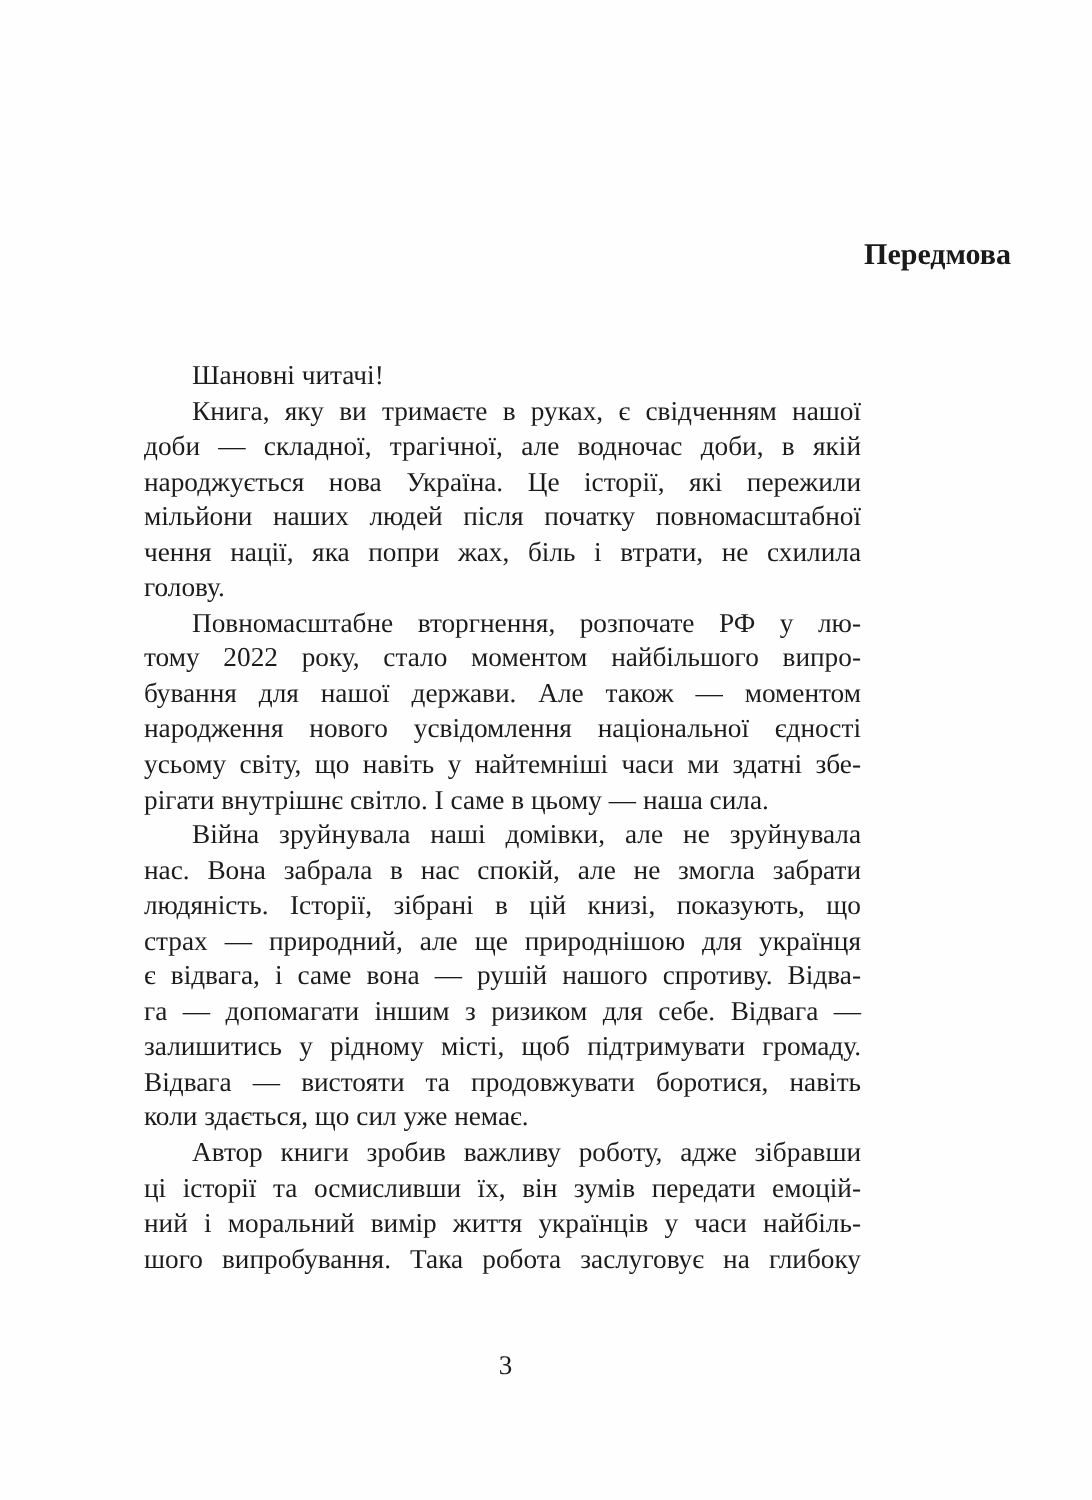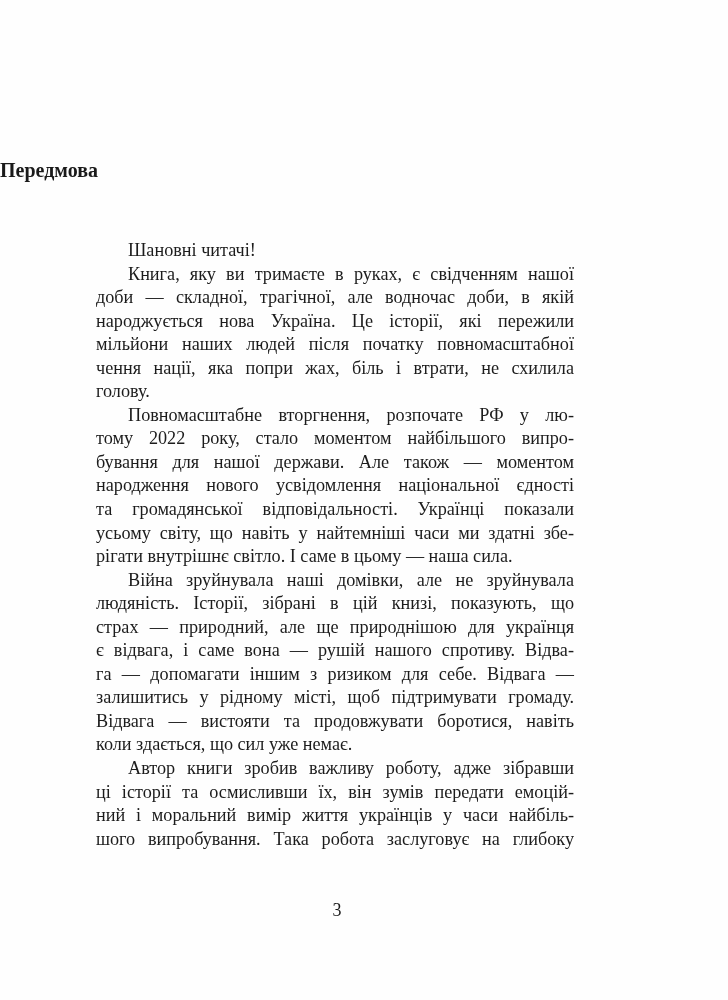--- a/index.html
+++ b/index.html
@@ -20,21 +20,21 @@
       left: 0; top: 0;
       width: 728px;
       height: 1000px;
       background: #fefefe;
     }
     .title {
       position: absolute;
       left: 0;
       width: 674px;
       top: 156px;
-      text-align: left;
+      text-align: right;
       font-weight: bold;
       font-size: 20px;
       line-height: 28px;
       color: #1a1a1a;
     }
     .body-text {
       position: absolute;
       left: 96px;
       top: 239px;
       width: 478px;
@@ -85,27 +85,27 @@
       <span class="line">мільйони наших людей після початку повномасштабної</span>
       <span class="line">чення нації, яка попри жах, біль і втрати, не схилила</span>
       <span class="line last">голову.</span>
     </div>
 
     <div>
       <span class="line indent">Повномасштабне вторгнення, розпочате РФ у лю-</span>
       <span class="line">тому 2022 року, стало моментом найбільшого випро-</span>
       <span class="line">бування для нашої держави. Але також — моментом</span>
       <span class="line">народження нового усвідомлення національної єдності</span>
-      <span class="line">та громадянської відповідальності. Українці показали</span>
       <span class="line">усьому світу, що навіть у найтемніші часи ми здатні збе-</span>
       <span class="line last">рігати внутрішнє світло. І саме в цьому — наша сила.</span>
     </div>
 
     <div>
       <span class="line indent">Війна зруйнувала наші домівки, але не зруйнувала</span>
+      <span class="line">нас. Вона забрала в нас спокій, але не змогла забрати</span>
       <span class="line">людяність. Історії, зібрані в цій книзі, показують, що</span>
       <span class="line">страх — природний, але ще природнішою для українця</span>
       <span class="line">є відвага, і саме вона — рушій нашого спротиву. Відва-</span>
       <span class="line">га — допомагати іншим з ризиком для себе. Відвага —</span>
       <span class="line">залишитись у рідному місті, щоб підтримувати громаду.</span>
       <span class="line">Відвага — вистояти та продовжувати боротися, навіть</span>
       <span class="line last">коли здається, що сил уже немає.</span>
     </div>
 
     <div>

